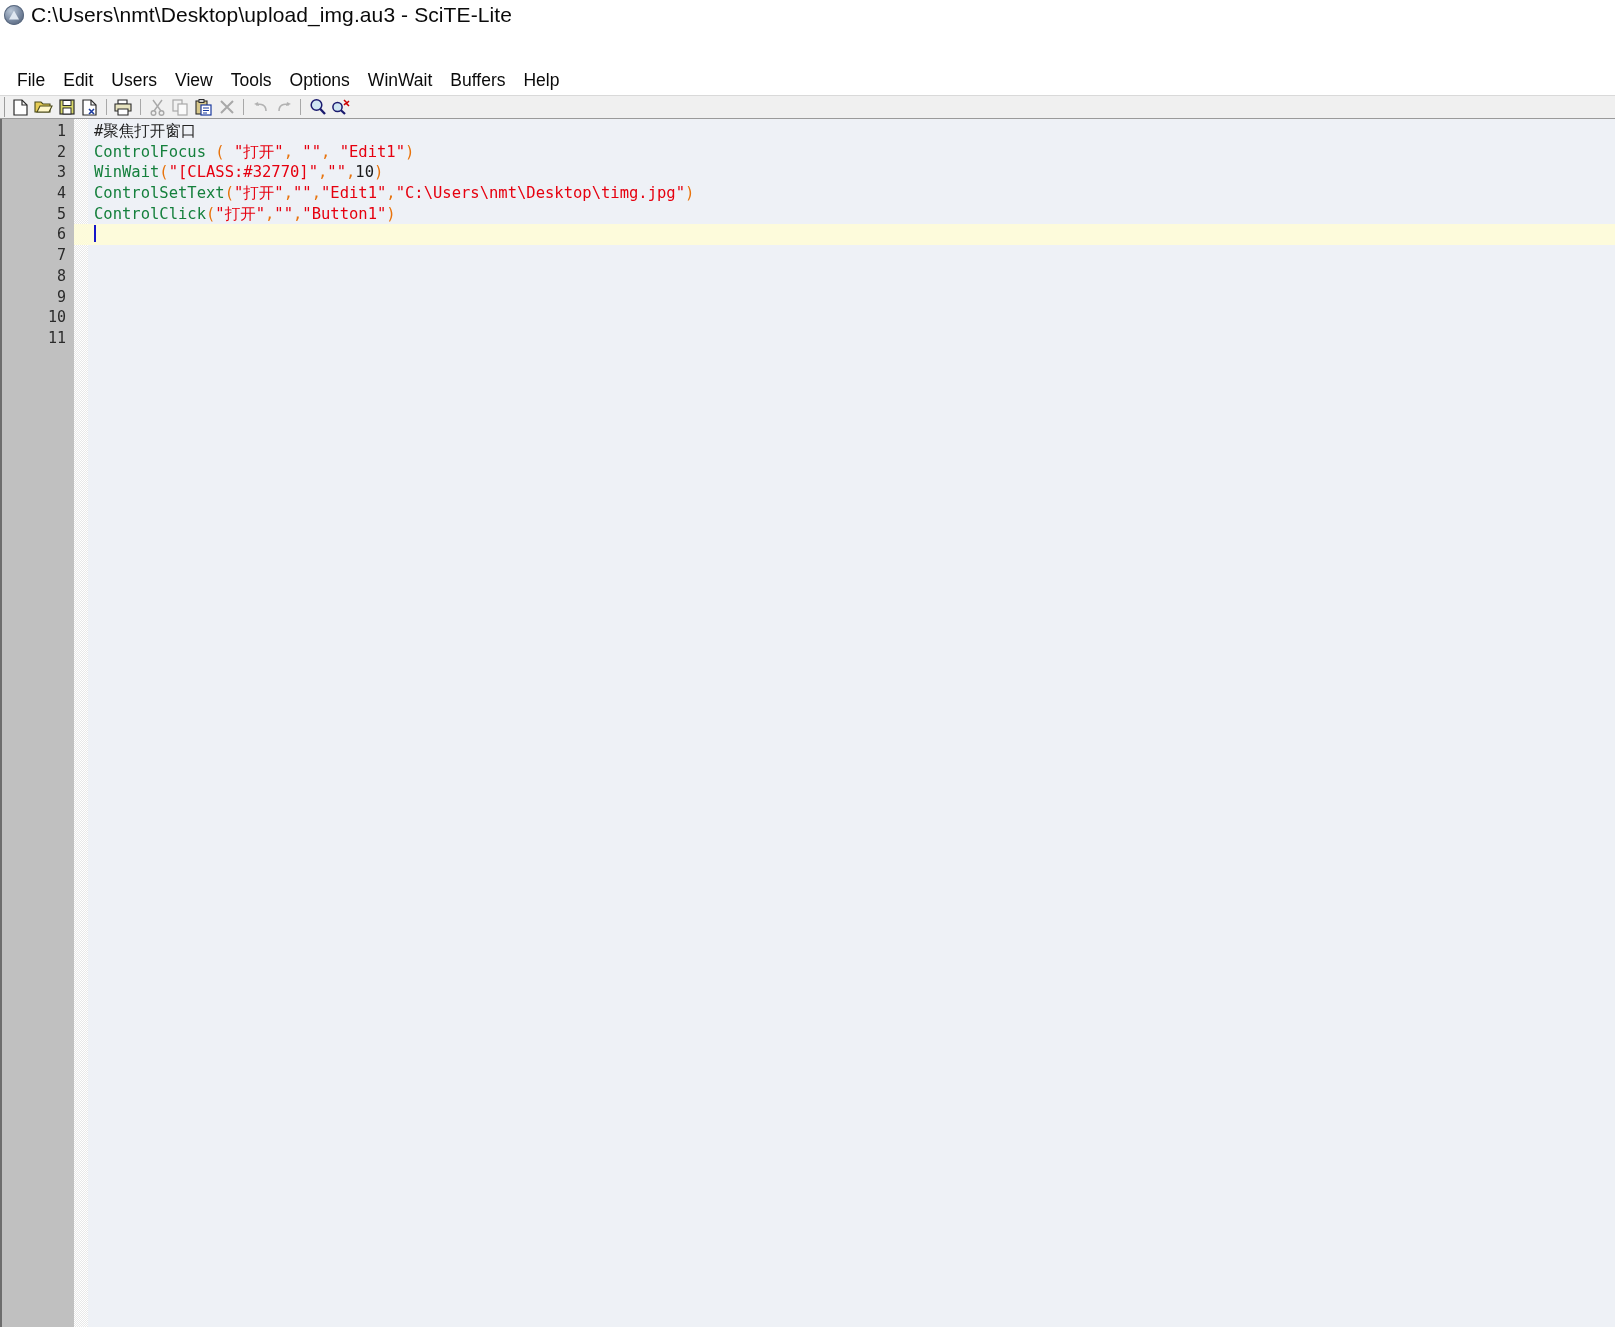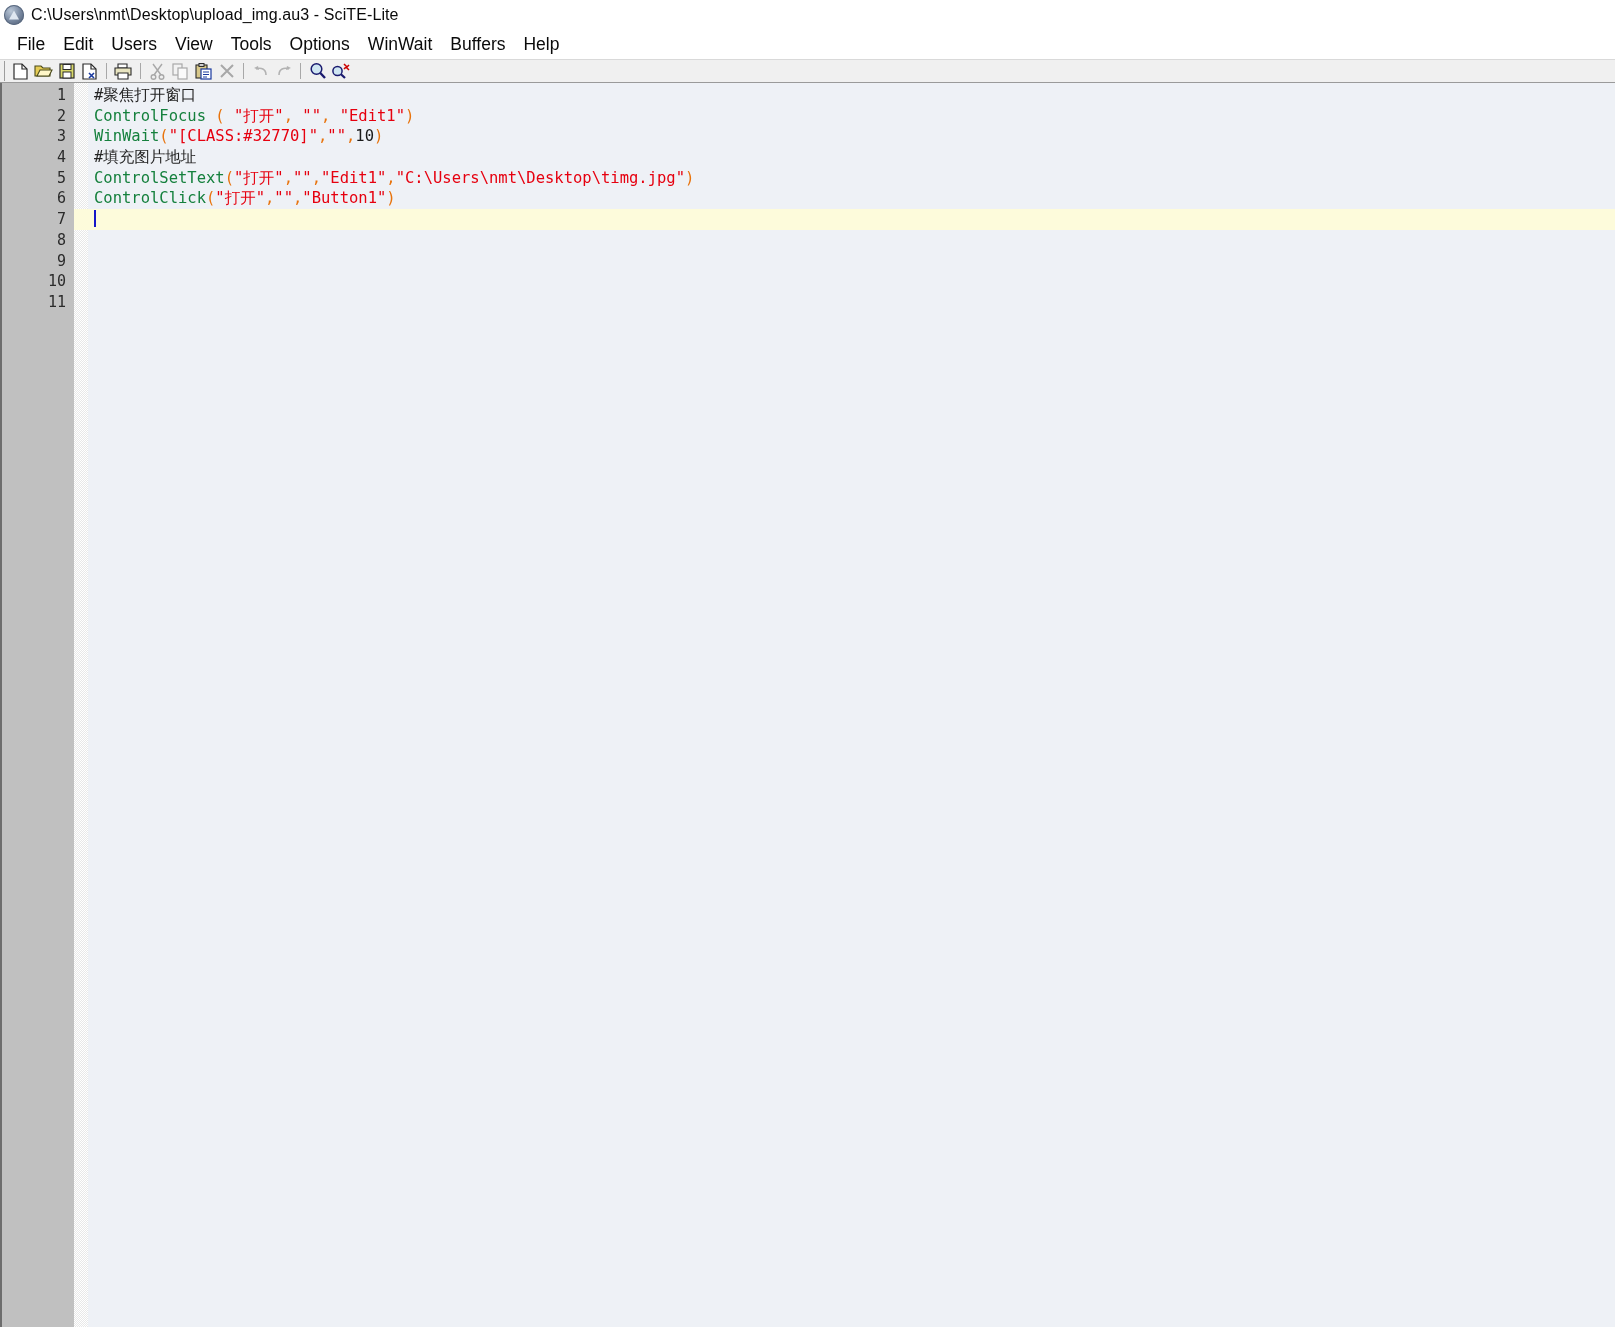--- a/index.html
+++ b/index.html
@@ -41,35 +41,36 @@
     position: absolute;
     left: 50%;
     top: 52%;
     transform: translate(-50%, -50%);
     width: 0; height: 0;
     border-left: 5px solid transparent;
     border-right: 5px solid transparent;
     border-bottom: 9px solid #dfe7f1;
   }
   .title-text {
-    font-size: 16px;
+    font-size: 21px;
     color: #0a0a0a;
     letter-spacing: 0.1px;
     white-space: nowrap;
     text-align: right;
   }
 
   
   .menubar {
     height: 29px;
     background: #ffffff;
     display: flex;
     align-items: center;
     padding-left: 8px;
     box-sizing: border-box;
+    margin-top: 36px;
   }
   .menu-item {
     font-size: 17.5px;
     color: #0a0a0a;
     padding: 0 9px;
     white-space: nowrap;
     cursor: default;
     line-height: 29px;
   }
 
@@ -316,18 +317,17 @@
       <div class="lnum">8</div>
       <div class="lnum">9</div>
       <div class="lnum">10</div>
       <div class="lnum">11</div>
     </div>
   <div class="fold-margin"></div>
   <div class="code-area" id="code-area">
       <div class="code-line"><span class="tok-com">#聚焦打开窗口</span></div>
       <div class="code-line"><span class="tok-func">ControlFocus</span><span class="tok-punct"> ( </span><span class="tok-str">"打开"</span><span class="tok-punct">, </span><span class="tok-str">""</span><span class="tok-punct">, </span><span class="tok-str">"Edit1"</span><span class="tok-punct">)</span></div>
       <div class="code-line"><span class="tok-func">WinWait</span><span class="tok-punct">(</span><span class="tok-str">"[CLASS:#32770]"</span><span class="tok-punct">,</span><span class="tok-str">""</span><span class="tok-punct">,</span><span class="tok-num">10</span><span class="tok-punct">)</span></div>
-      <div class="code-line"><span class="tok-com">#填充图片地址</span></div>
       <div class="code-line"><span class="tok-func">ControlSetText</span><span class="tok-punct">(</span><span class="tok-str">"打开"</span><span class="tok-punct">,</span><span class="tok-str">""</span><span class="tok-punct">,</span><span class="tok-str">"Edit1"</span><span class="tok-punct">,</span><span class="tok-str">"C:\Users\nmt\Desktop\timg.jpg"</span><span class="tok-punct">)</span></div>
       <div class="code-line"><span class="tok-func">ControlClick</span><span class="tok-punct">(</span><span class="tok-str">"打开"</span><span class="tok-punct">,</span><span class="tok-str">""</span><span class="tok-punct">,</span><span class="tok-str">"Button1"</span><span class="tok-punct">)</span></div>
       <div class="code-line current"><span class="caret"></span></div>
     </div>
 </div>
 
 </body></html>

